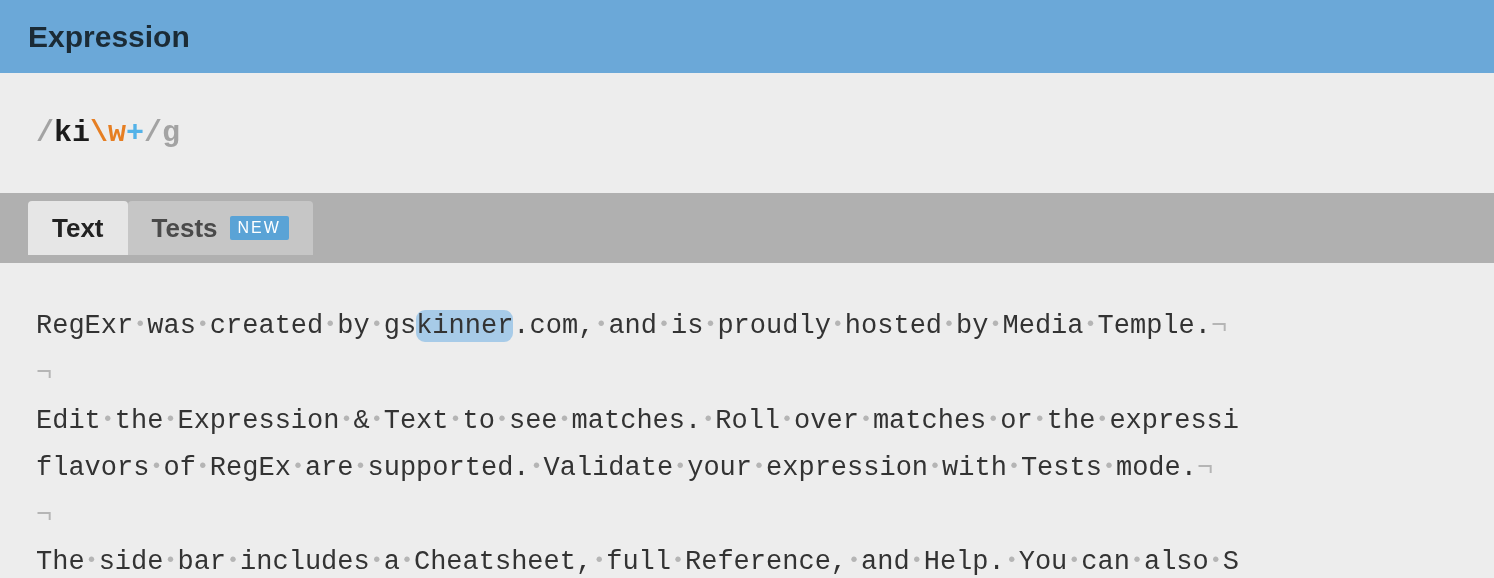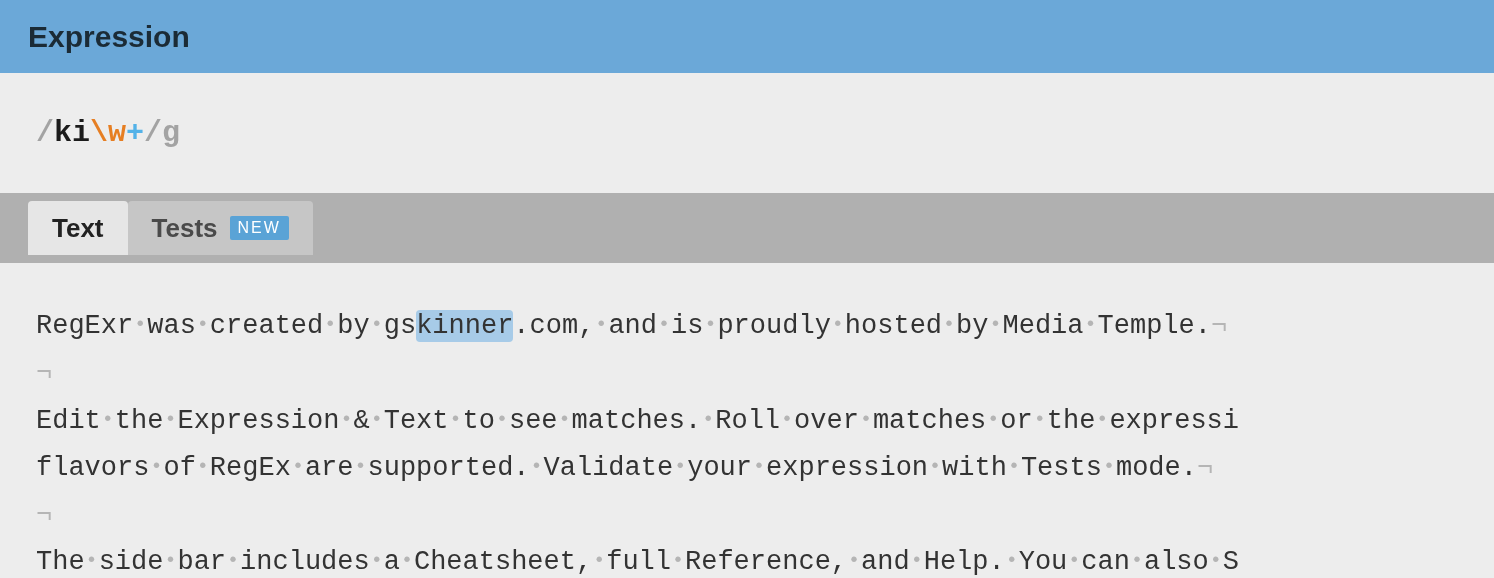--- a/index.html
+++ b/index.html
@@ -94,21 +94,21 @@
     position: relative;
     top: -3px;
     font-size: 20px;
     padding: 0 1px;
   }
   .pilcrow {
     color: #b5b5b5;
   }
   .match-highlight {
     background: #a7cbe8;
-    border-radius: 4px;
+    border-radius: 9px;
     padding: 1px 0;
   }
 </style>
 </head>
 <body>
 
 <div class="header">
   <div class="header-title">Expression</div>
 </div>
 

